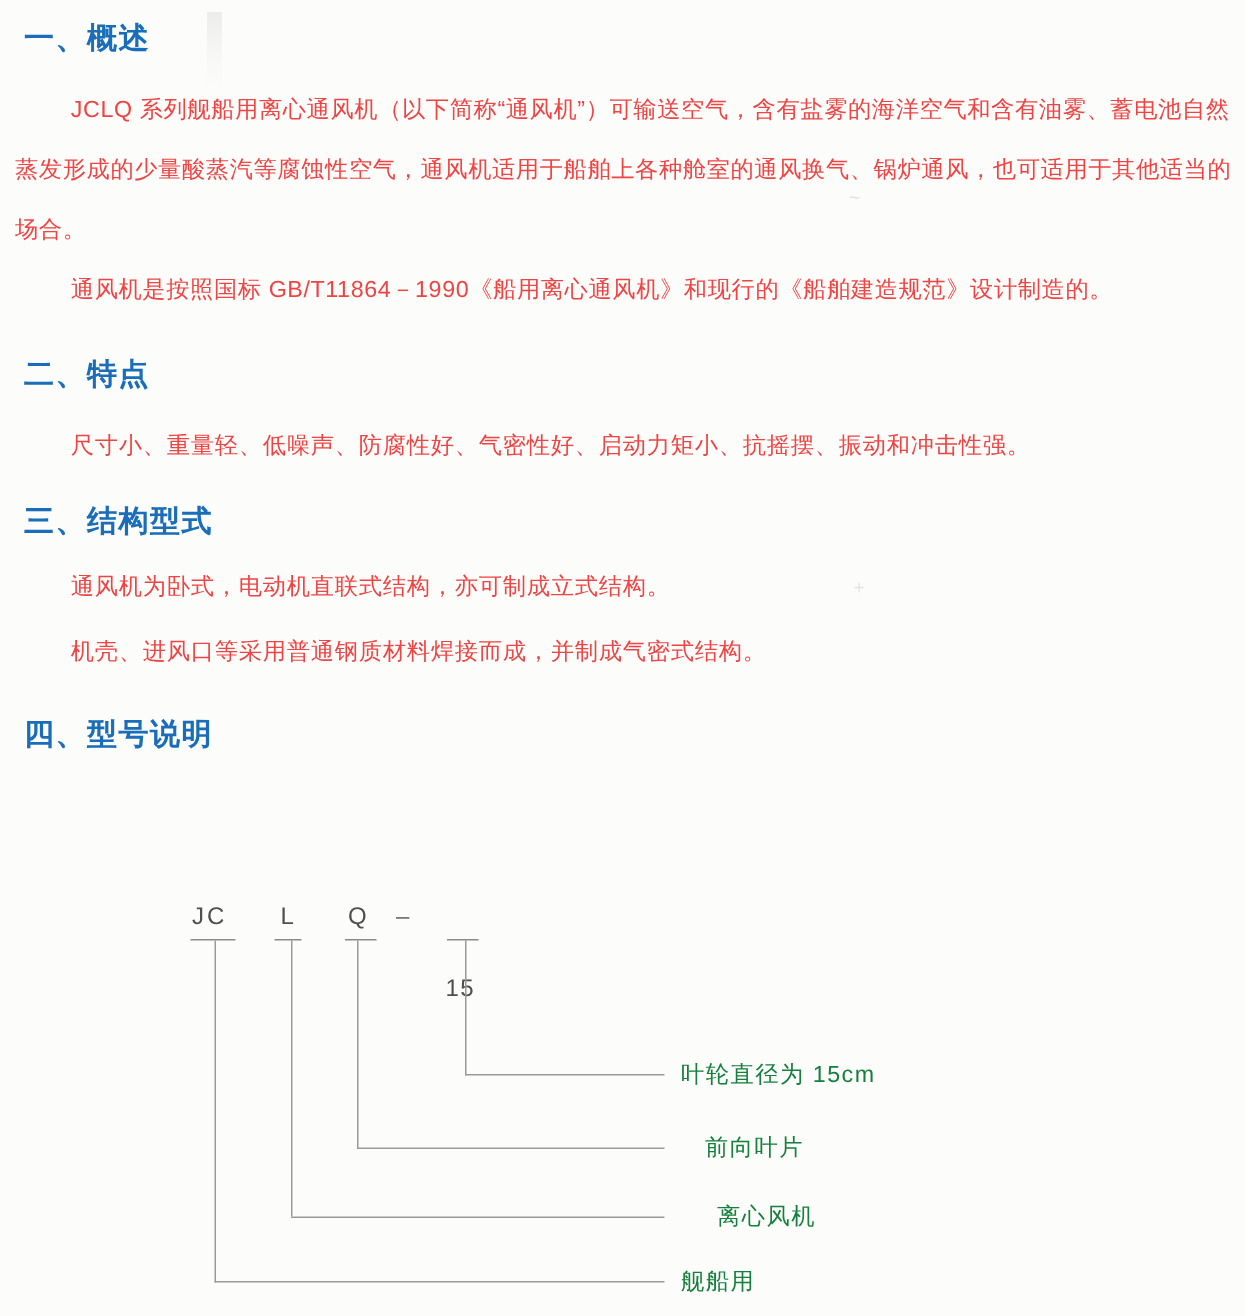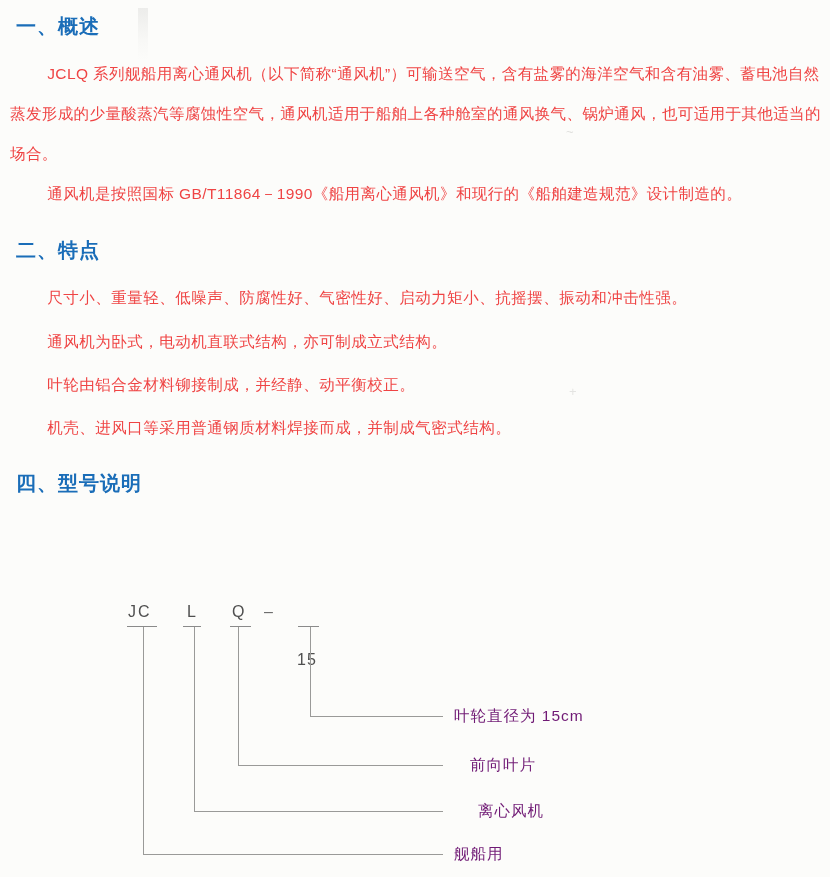--- a/index.html
+++ b/index.html
@@ -81,21 +81,21 @@
   .v-15{left:310px;height:90px;}
 
   .hline{position:absolute;height:1px;background:#9a9a98;}
   .h-15{left:310px;top:132px;width:133px;}
   .h-q{left:238px;top:181px;width:205px;}
   .h-l{left:194px;top:227px;width:249px;}
   .h-jc{left:143px;top:270px;width:300px;}
 
   .callout{
     position:absolute;left:454px;
-    font-size:15.5px;color:#701a75;letter-spacing:1px;
+    font-size:15.5px;color:#15803d;letter-spacing:1px;
     white-space:nowrap;
   }
   .lab-15{top:122px;}
   .lab-q{top:171px;margin-left:16px;}
   .lab-l{top:217px;margin-left:24px;}
   .lab-jc{top:260px;}
 </style>
 </head>
 <body>
 
@@ -105,22 +105,22 @@
   <div class="artifact a2">~</div>
   <div class="artifact a3">+</div>
 
   <h2 class="sec h1">一、概述</h2>
   <p class="lead">JCLQ 系列舰船用离心通风机（以下简称“通风机”）可输送空气，含有盐雾的海洋空气和含有油雾、蓄电池自然蒸发形成的少量酸蒸汽等腐蚀性空气，通风机适用于船舶上各种舱室的通风换气、锅炉通风，也可适用于其他适当的场合。</p>
   <p class="single">通风机是按照国标 GB/T11864－1990《船用离心通风机》和现行的《船舶建造规范》设计制造的。</p>
 
   <h2 class="sec h2">二、特点</h2>
   <p class="feat">尺寸小、重量轻、低噪声、防腐性好、气密性好、启动力矩小、抗摇摆、振动和冲击性强。</p>
 
+  <h2 class="sec h3">三、结构型式</h2>
   <p class="struct">通风机为卧式，电动机直联式结构，亦可制成立式结构。</p>
-  <p class="struct">叶轮由铝合金材料铆接制成，并经静、动平衡校正。</p>
   <p class="struct">机壳、进风口等采用普通钢质材料焊接而成，并制成气密式结构。</p>
 
   <h2 class="sec h4">四、型号说明</h2>
 
   <div class="diagram">
 
     <span class="code c-jc">JC</span>
     <span class="code c-l">L</span>
     <span class="code c-q">Q</span>
     <span class="code c-sep">–</span>

